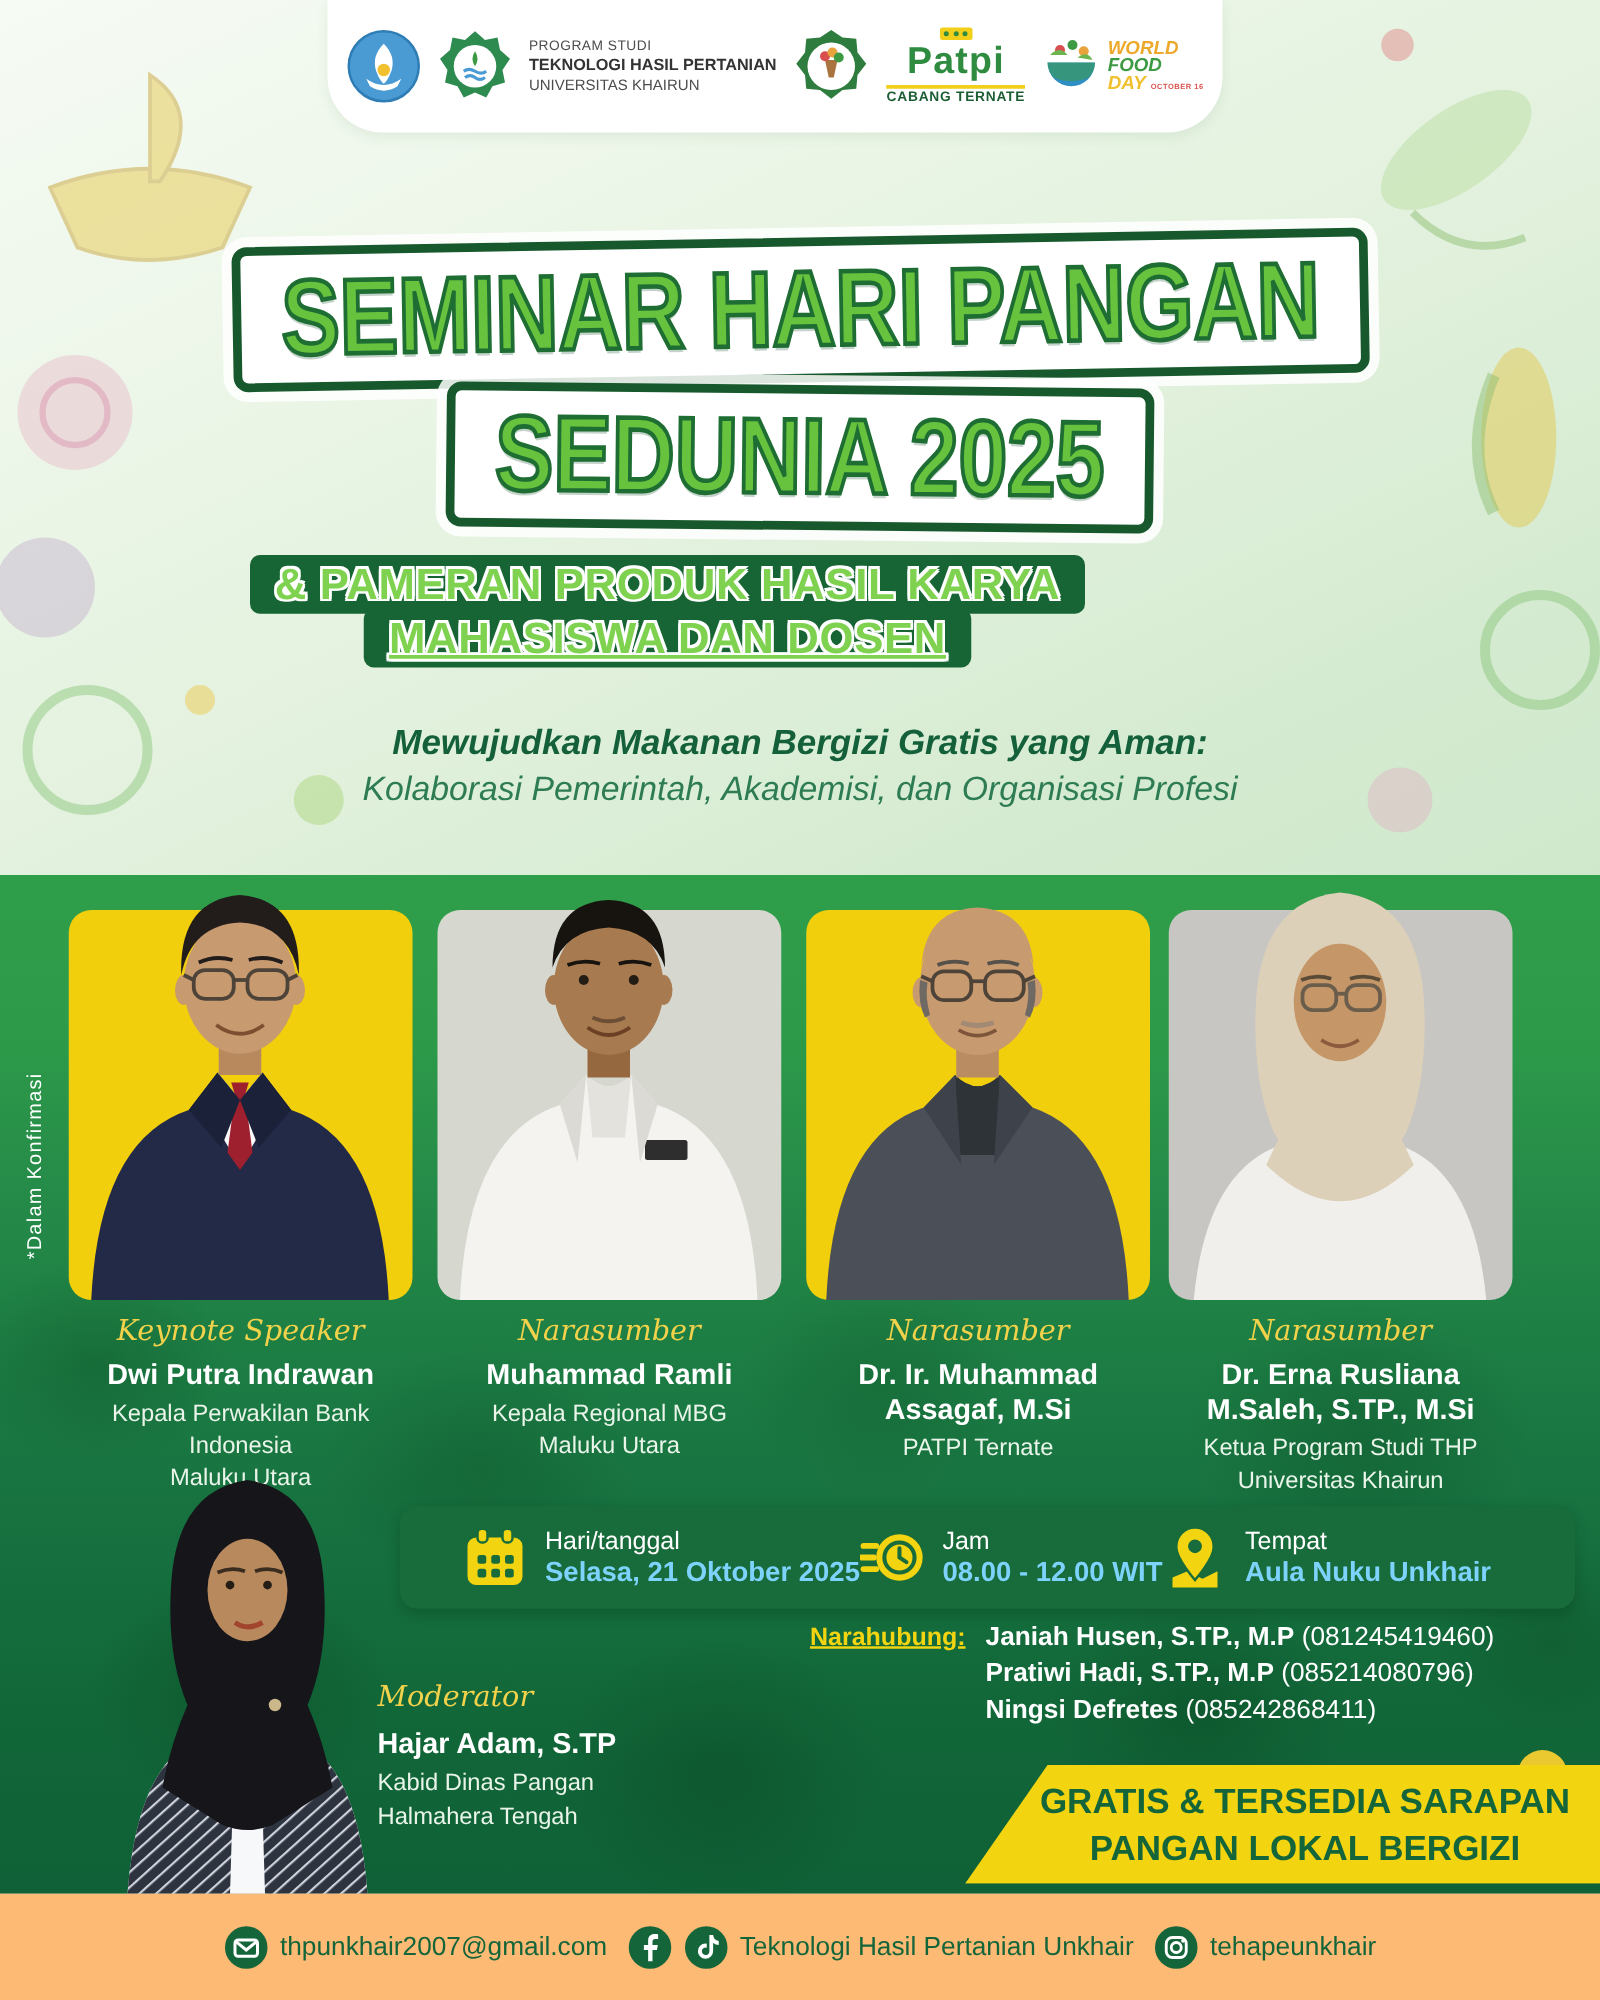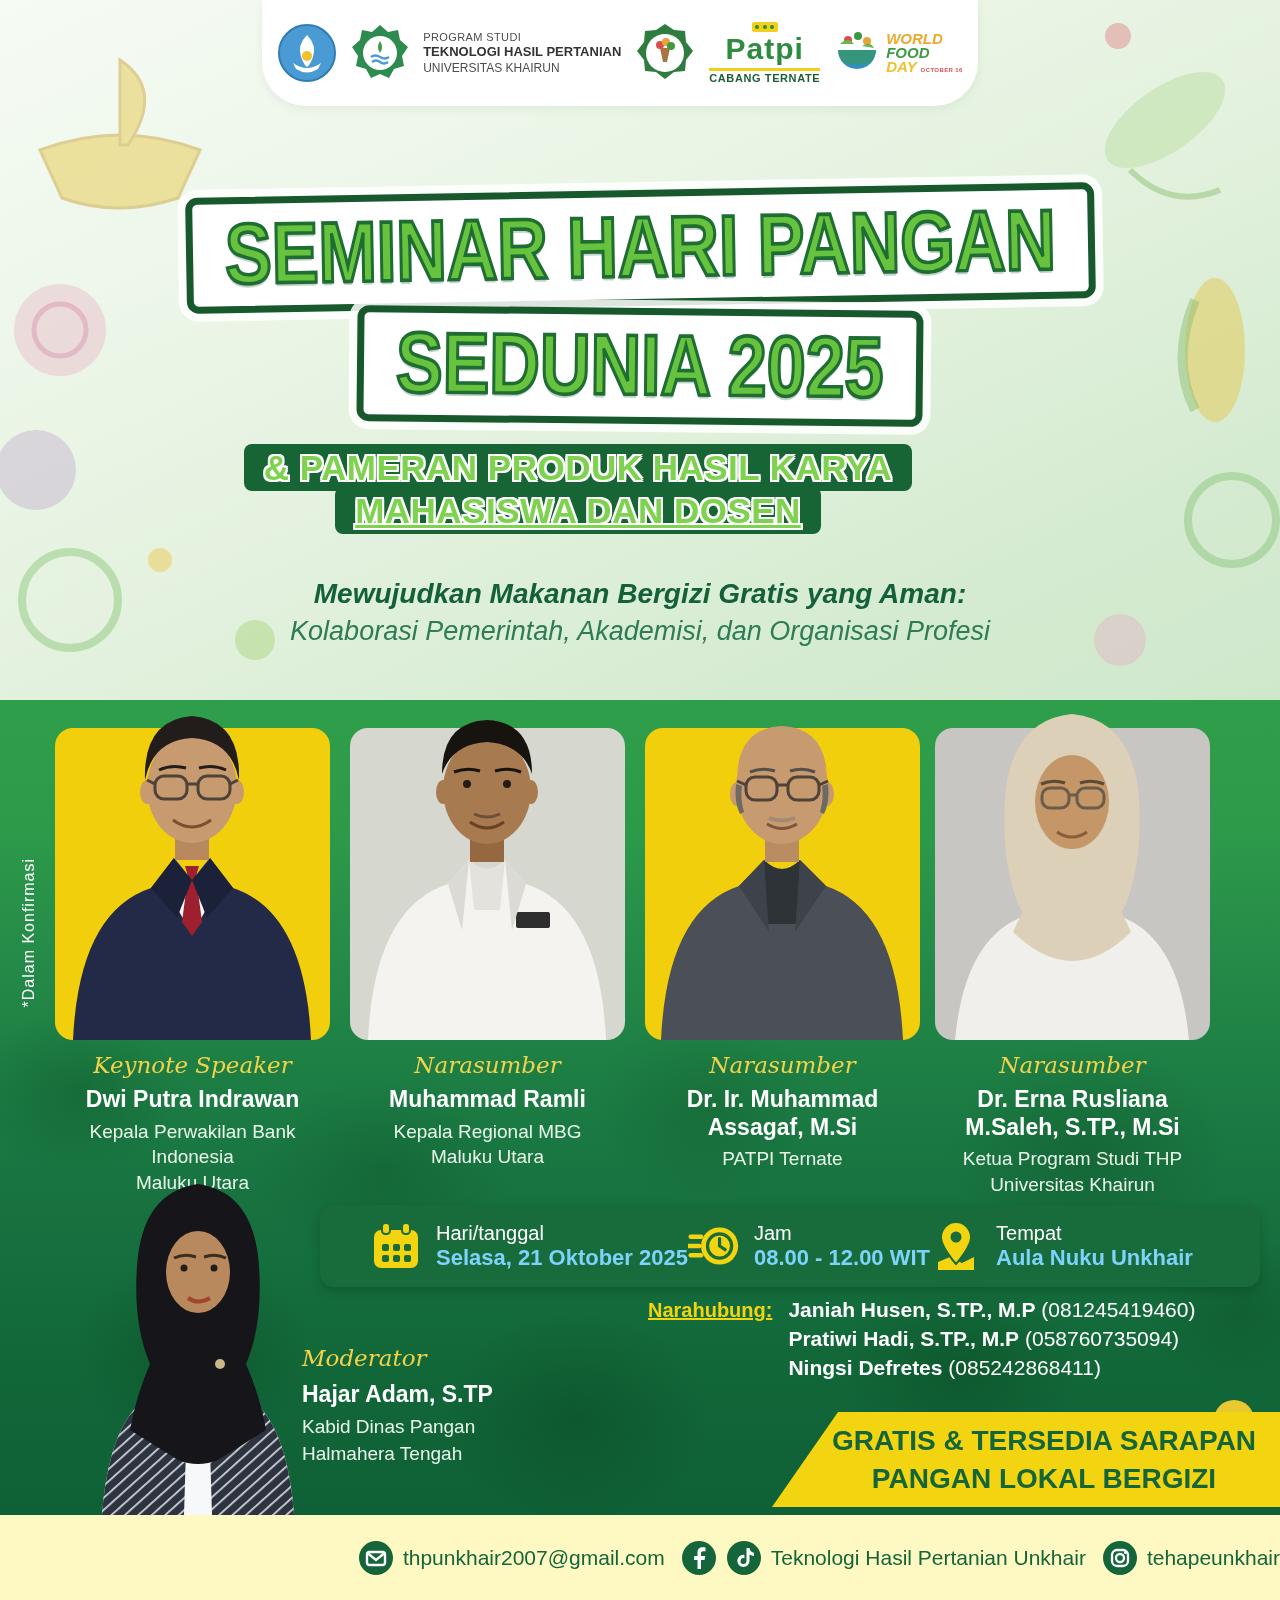--- a/index.html
+++ b/index.html
@@ -34,21 +34,21 @@
 
   .title-block{position:absolute;left:0;top:190px;width:1280px;text-align:center;}
   .sticker{display:inline-block;background:#ffffff;border:7px solid #17592c;border-radius:12px;
     padding:10px 32px 12px;box-shadow:0 0 0 8px rgba(255,255,255,.85);}
   .sticker-line1{transform:rotate(-1deg);}
   .sticker-line2{margin-top:2px;transform:rotate(.6deg);}
   .sticker-text{display:inline-block;font-weight:800;font-size:70px;letter-spacing:0;
     color:#67c23e;-webkit-text-stroke:3px #1e6d33;transform:scaleY(1.22);transform-origin:center;
     text-shadow:0 3px 0 rgba(18,80,38,.25);white-space:nowrap;}
 
-  .subtitle-block{position:absolute;left:0;top:444px;width:1068px;text-align:center;line-height:1;margin-left:44px;}
+  .subtitle-block{position:absolute;left:0;top:444px;width:1068px;text-align:center;line-height:1;}
   .strip{display:inline-block;background:#176434;color:#7ed24f;font-weight:800;font-size:35px;
     letter-spacing:.5px;padding:6px 20px;border-radius:8px;white-space:nowrap;
     text-shadow:-2px -2px 0 #fff,2px -2px 0 #fff,-2px 2px 0 #fff,2px 2px 0 #fff,0 2px 0 #fff,0 -2px 0 #fff,2px 0 0 #fff,-2px 0 0 #fff;}
   .strip2{margin-top:-4px;text-decoration:underline;}
 
   .theme{position:absolute;left:0;top:578px;width:1280px;text-align:center;}
   .theme1{font-size:28px;font-weight:bold;font-style:italic;color:#14603a;}
   .theme2{font-size:27px;font-style:italic;color:#2e7c53;margin-top:6px;}
 
   
@@ -95,22 +95,22 @@
   .m-title{margin-top:6px;font-size:19px;color:#eaf5ea;line-height:1.4;}
 
   .banner-dot{position:absolute;right:26px;top:700px;width:40px;height:40px;border-radius:50%;
     background:#e9c92f;z-index:0;}
   .banner{position:absolute;right:0;top:712px;width:508px;height:95px;background:#f2d411;z-index:1;
     clip-path:polygon(13% 0,100% 0,100% 100%,0 100%);
     display:flex;flex-direction:column;align-items:center;justify-content:center;padding-left:36px;box-sizing:border-box;}
   .banner-line{font-size:28px;font-weight:800;color:#15653a;line-height:1.35;white-space:nowrap;}
 
   
-  .footer{position:absolute;left:0;top:1515px;width:1280px;height:85px;background:#fef9c3;
-    display:flex;align-items:center;justify-content:flex-end;gap:16px;}
+  .footer{position:absolute;left:0;top:1515px;width:1280px;height:85px;background:#fdba74;
+    display:flex;align-items:center;justify-content:center;gap:16px;}
   .f-item{display:flex;align-items:center;gap:9px;}
   .f-icon{width:36px;height:36px;flex:none;}
   .f-text{font-size:21px;color:#15653a;font-weight:500;white-space:nowrap;}
 </style>
 </head>
 <body>
 
 <div class="poster">
 
   <div class="top-section">
@@ -394,21 +394,21 @@
       </div>
     </div>
 
     <div class="contacts">
       <div class="c-label">Narahubung:</div>
       <div class="c-lines">
         <div class="c-line">
           <span class="c-name">Janiah Husen, S.TP., M.P</span> <span class="c-phone">(081245419460)</span>
         </div>
         <div class="c-line">
-          <span class="c-name">Pratiwi Hadi, S.TP., M.P</span> <span class="c-phone">(058760735094)</span>
+          <span class="c-name">Pratiwi Hadi, S.TP., M.P</span> <span class="c-phone">(085214080796)</span>
         </div>
         <div class="c-line">
           <span class="c-name">Ningsi Defretes</span> <span class="c-phone">(085242868411)</span>
         </div>
       </div>
     </div>
 
     <svg class="moderator-photo" viewBox="0 0 212 347">
       <defs>
         <pattern id="modstripes" width="9" height="9" patternUnits="userSpaceOnUse" patternTransform="rotate(48)">

